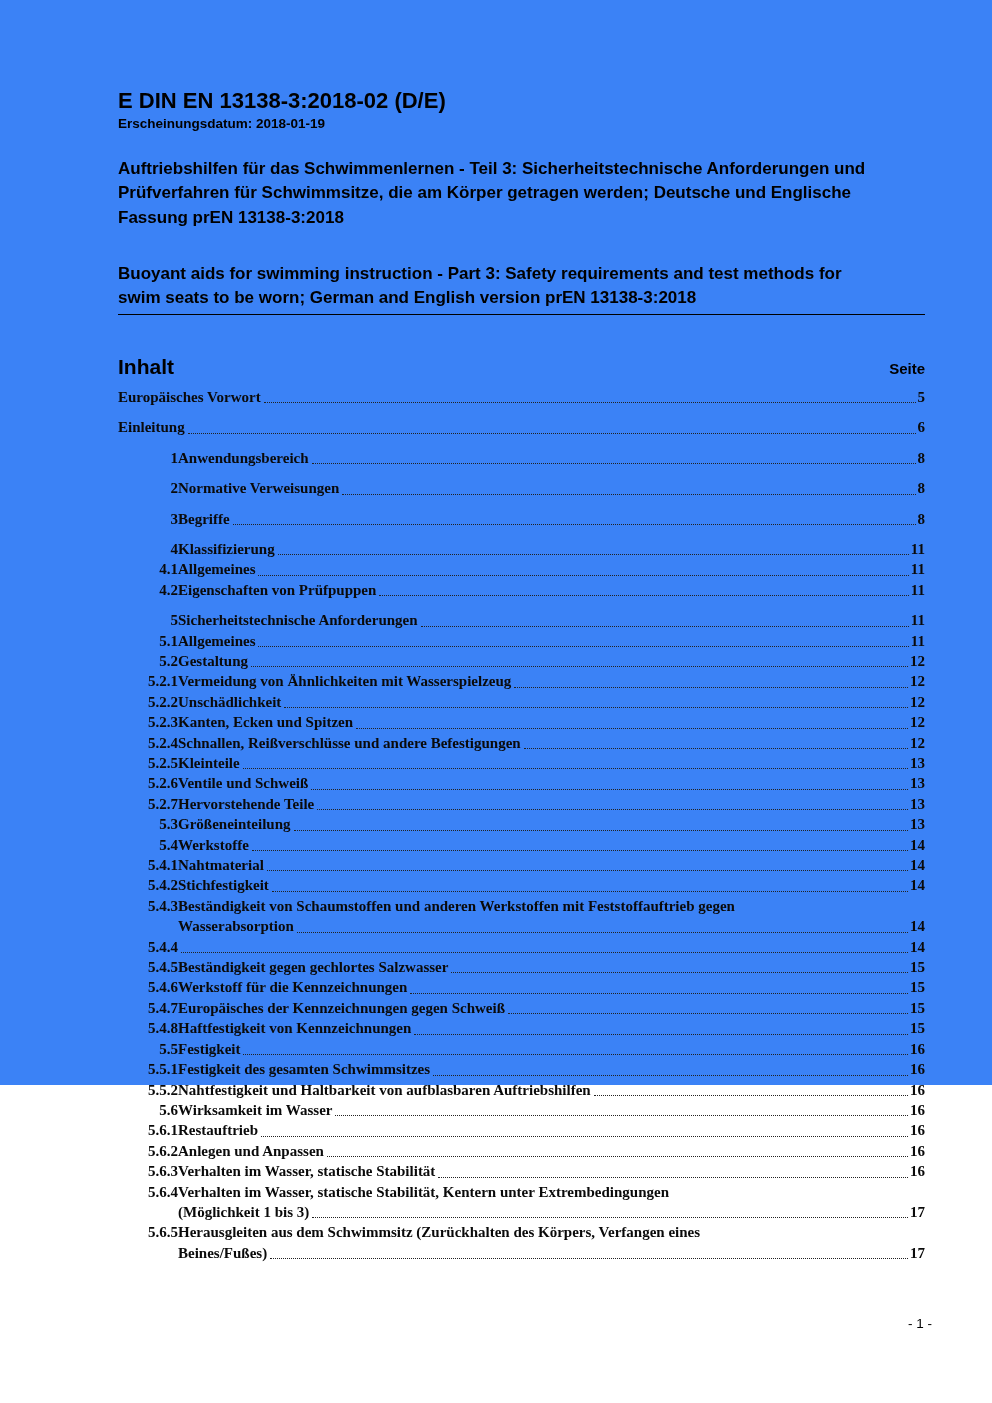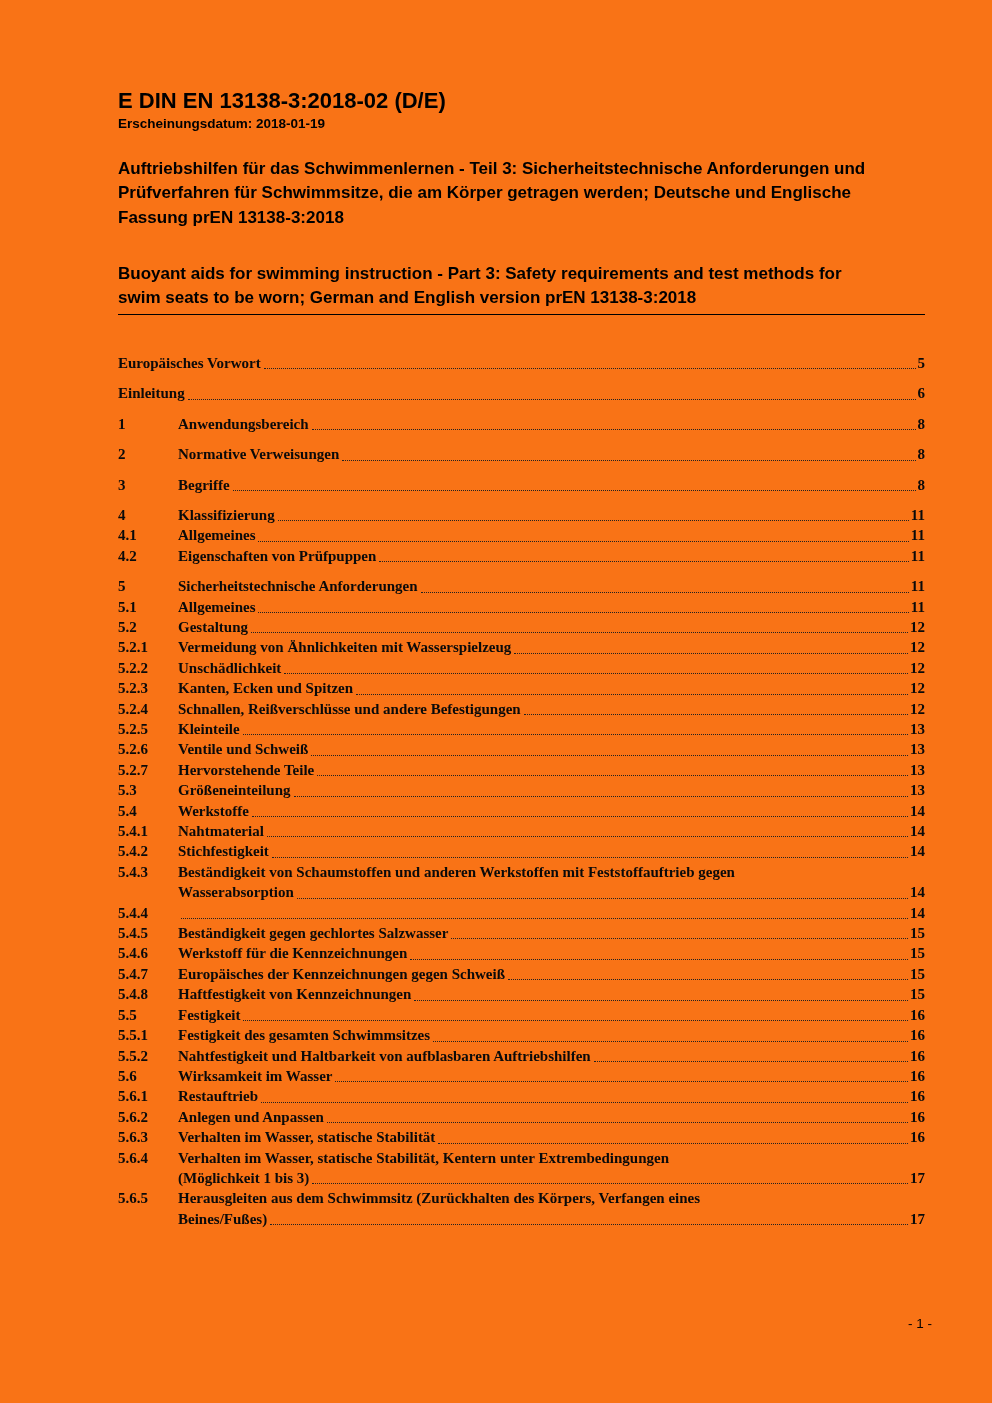--- a/index.html
+++ b/index.html
@@ -11,22 +11,22 @@
     width: 992px;
     height: 1403px;
     font-family: "Liberation Sans", sans-serif;
     color: #000;
     position: relative;
     overflow: hidden;
   }
   .page {
     position: relative;
     width: 992px;
-    height: 1403px;
-    background: #f97316;
+    height: 1085px;
+    background: #3b82f6;
   }
   .content {
     position: absolute;
     left: 118px;
     top: 0;
     width: 807px;
     padding-top: 88px;
   }
   .doc-title {
     font-size: 22px;
@@ -63,25 +63,26 @@
   }
   .toc-heading {
     font-size: 21px;
     font-weight: bold;
   }
   .toc-page-label {
     font-size: 15px;
     font-weight: bold;
   }
   .toc {
-    margin-top: 38px;
+    margin-top: 8px;
     font-family: "Liberation Serif", serif;
     font-weight: bold;
     font-size: 15px;
     color: #0a0a0a;
+    text-align: right;
   }
   .toc-group + .toc-group {
     margin-top: 10px;
   }
   .toc-row {
     display: flex;
     line-height: 20.4px;
   }
   .toc-num {
     flex: 0 0 60px;
@@ -120,20 +121,24 @@
 
 <div class="page">
   <div class="content">
 
     <h1 class="doc-title">E DIN EN 13138-3:2018-02 (D/E)</h1>
     <div class="pub-date">Erscheinungsdatum: 2018-01-19</div>
 
     <p class="title-de">Auftriebshilfen für das Schwimmenlernen - Teil 3: Sicherheitstechnische Anforderungen und Prüfverfahren für Schwimmsitze, die am Körper getragen werden; Deutsche und Englische Fassung prEN 13138-3:2018</p>
     <p class="title-en">Buoyant aids for swimming instruction - Part 3: Safety requirements and test methods for swim seats to be worn; German and English version prEN 13138-3:2018</p>
 
+    <div class="toc-header">
+      <span class="toc-heading">Inhalt</span>
+      <span class="toc-page-label">Seite</span>
+    </div>
 
     <div class="toc">
         <div class="toc-group">
           <div class="toc-row">
             <div class="toc-body">
               <div class="toc-line">
                 <span class="toc-label">Europäisches Vorwort</span>
                 <span class="toc-leader"></span>
                 <span class="toc-page">5</span>
               </div>

